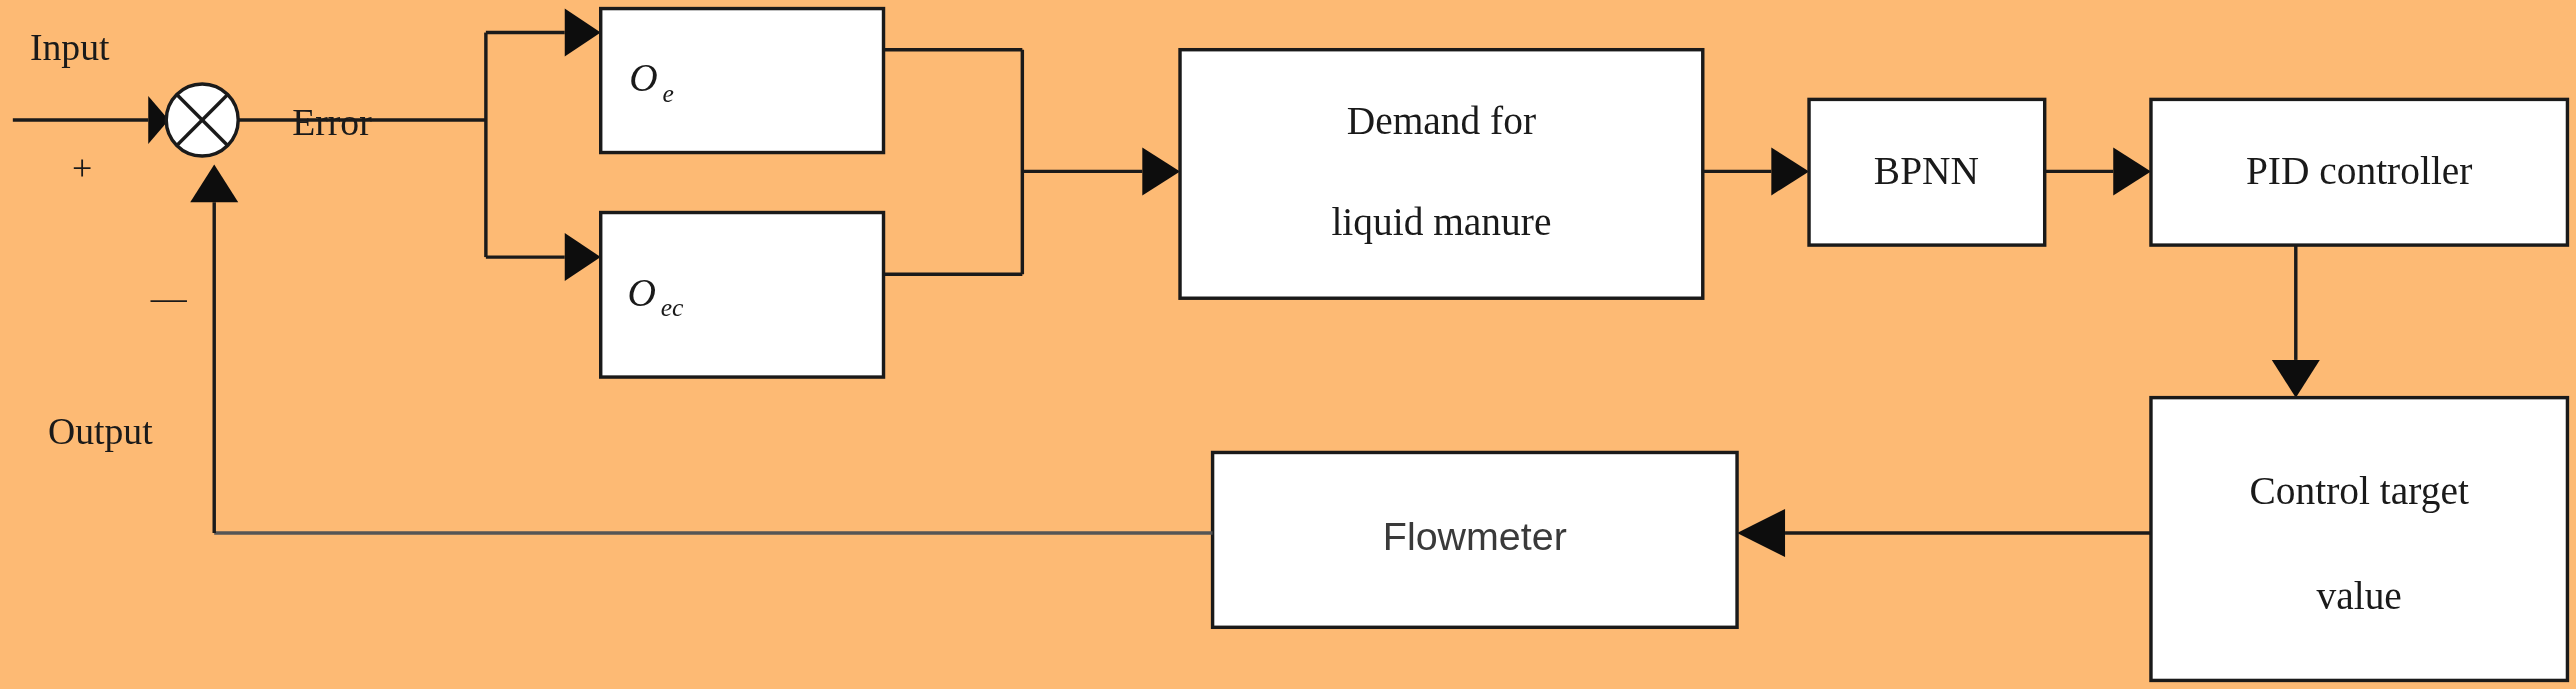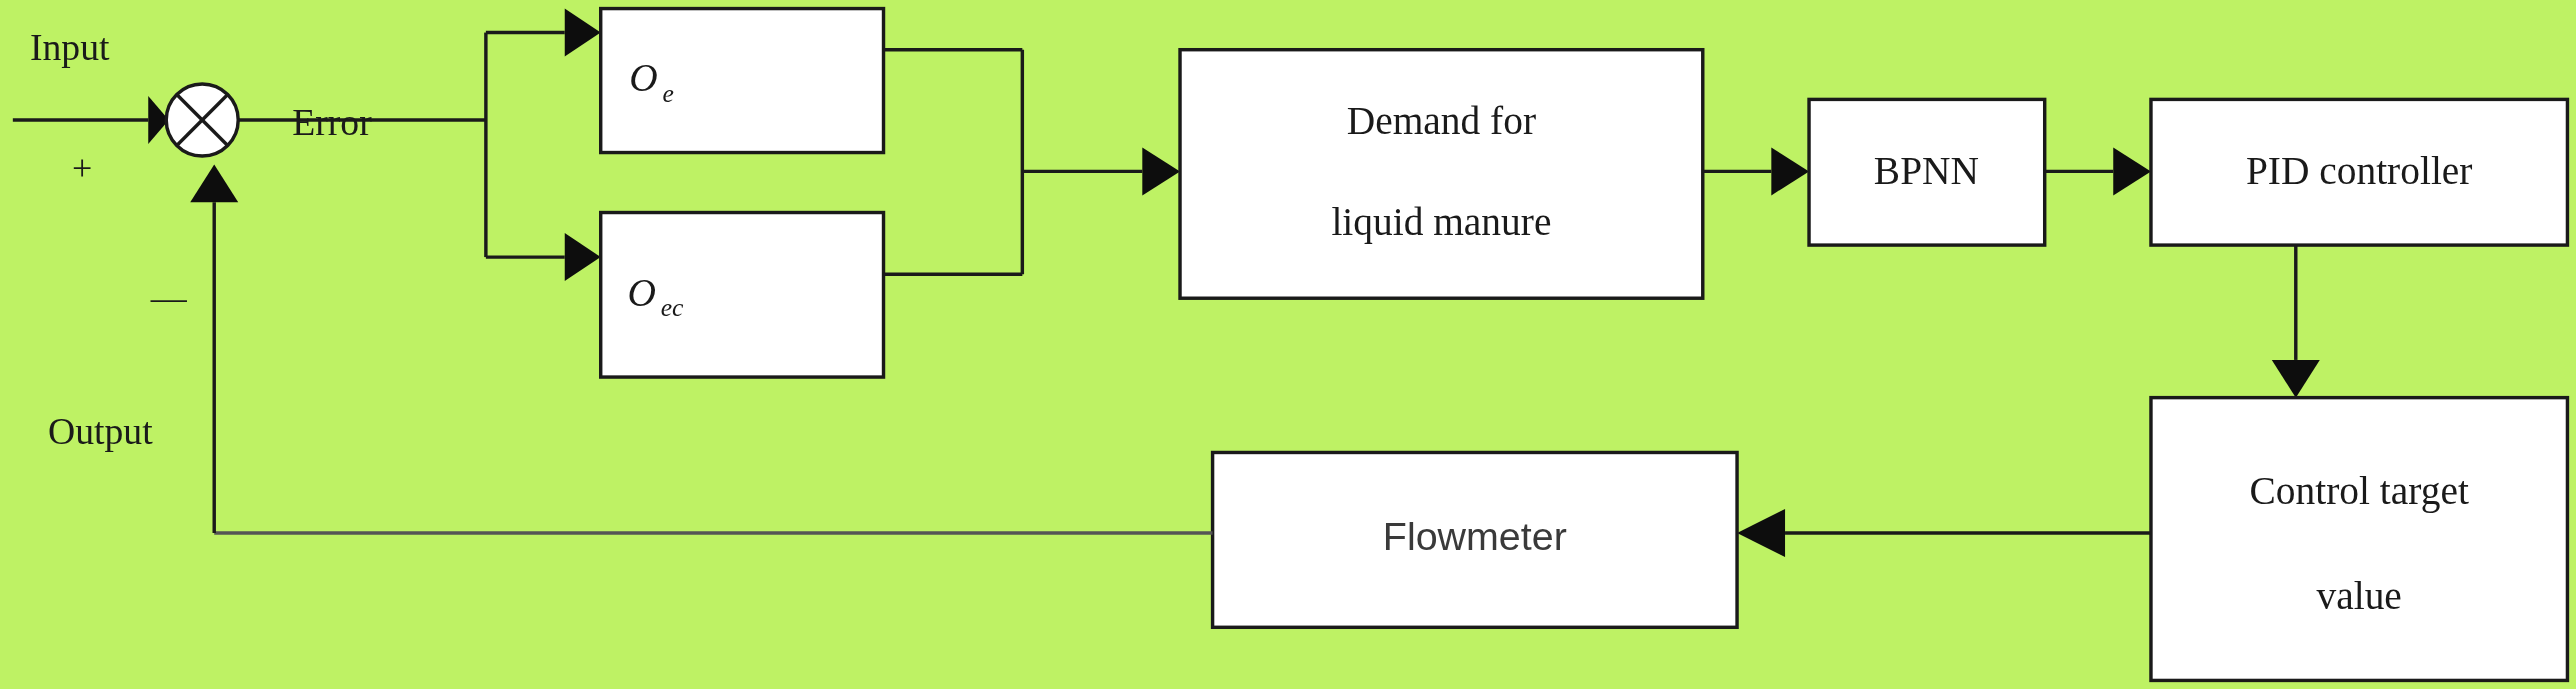--- a/index.html
+++ b/index.html
@@ -4,21 +4,21 @@
 <style>
   html, body {
     margin: 0;
     padding: 0;
     background: #ffffff;
   }
   #diagram-root {
     position: relative;
     width: 2576px;
     height: 689px;
-    background: #bef264;
+    background: #fdba74;
     font-family: "Liberation Serif", "DejaVu Serif", serif;
     overflow: hidden;
   }
   svg#diagram-svg {
     position: absolute;
     left: 0;
     top: 0;
     width: 2576px;
     height: 689px;
     display: block;

